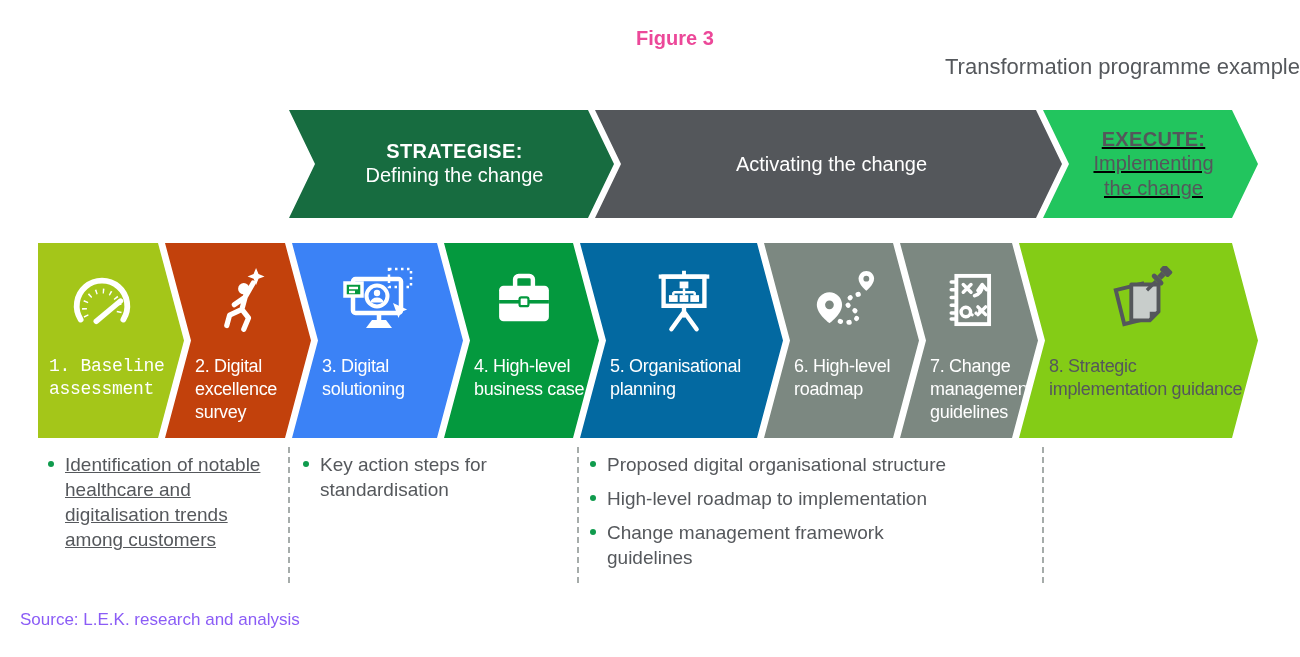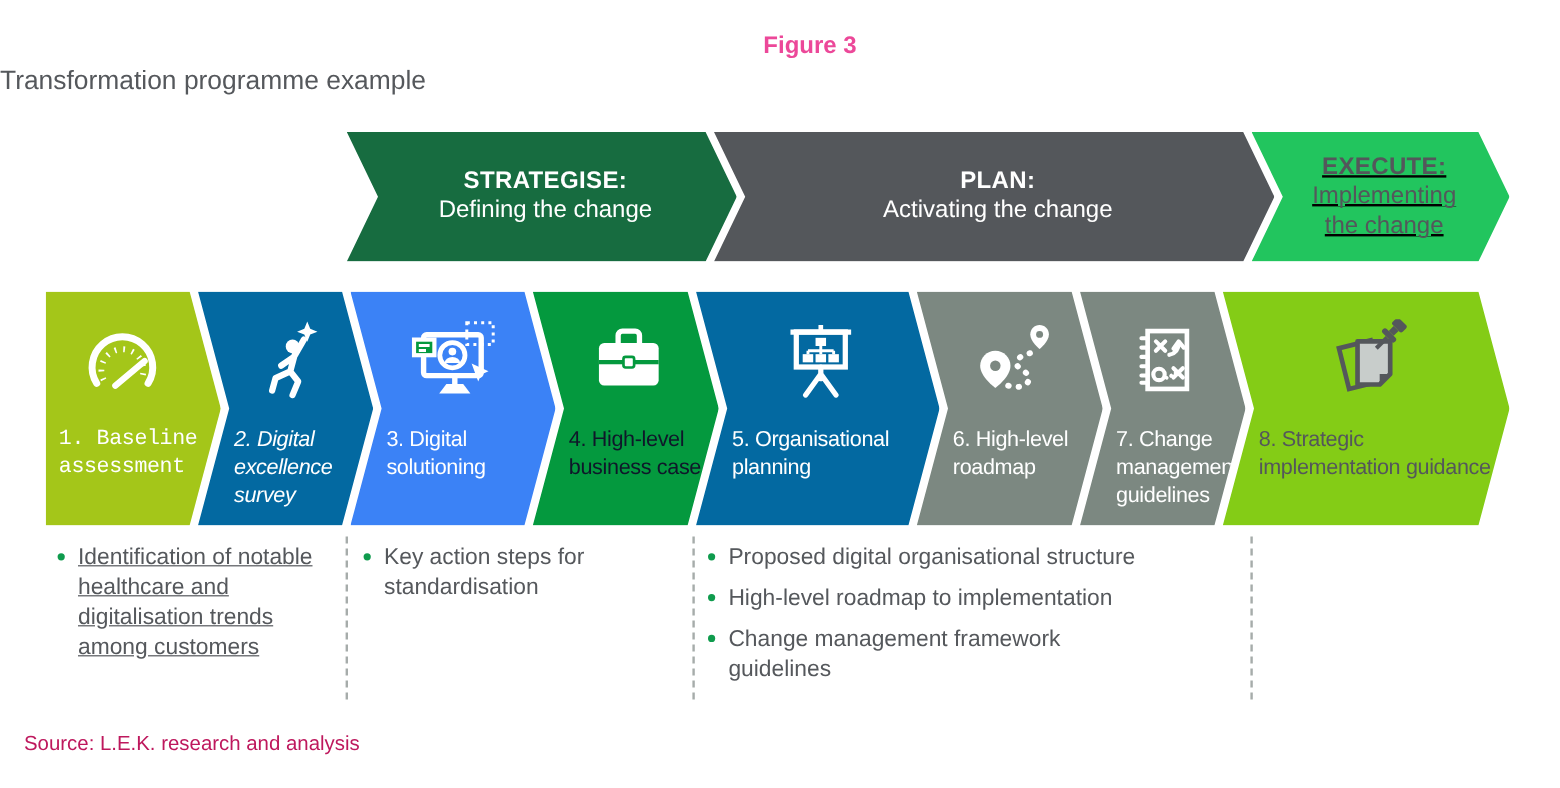--- a/index.html
+++ b/index.html
@@ -1,20 +1,20 @@
 <!DOCTYPE html>
 <html><head>
 <meta charset="utf-8">
 <style>
   html,body{margin:0;padding:0;background:#fff;}
   .canvas{position:relative;width:1300px;height:657px;background:#ffffff;
           font-family:"Liberation Sans", sans-serif;overflow:hidden;}
   .fig-label{position:absolute;top:27px;left:0;width:100%;text-align:center;
              font-size:20px;font-weight:bold;}
-  .fig-title{position:absolute;top:54px;left:0;width:100%;text-align:left;
+  .fig-title{position:absolute;top:54px;left:0;width:100%;text-align:right;
              font-size:22px;color:#55585C;}
   .row{position:absolute;left:0;width:1300px;}
   .row-top{top:110px;height:108px;}
   .row-steps{top:243px;height:195px;}
   .chev{position:absolute;top:0;height:100%;
         clip-path:polygon(26px 50%,0 0,calc(100% - 26px) 0,100% 50%,calc(100% - 26px) 100%,0 100%);}
   .chev.first{clip-path:polygon(0 0,calc(100% - 26px) 0,100% 50%,calc(100% - 26px) 100%,0 100%);}
   
   .p1{left:38px;width:270px;}
   .p2{left:289px;width:325px;}
@@ -41,41 +41,40 @@
   .s1 .step-label{left:11px;}
   
   .divider{position:absolute;top:447px;height:136px;border-left:2px dashed #A6ACAA;}
   .d1{left:288px;} .d2{left:577px;} .d3{left:1042px;}
   .note-col{position:absolute;top:452px;font-size:19px;line-height:25px;color:#55585C;}
   .nA{left:48px;width:222px;text-decoration:underline;}
   .nB{left:303px;width:232px;}
   .nC{left:590px;width:360px;}
   .note-item{display:flex;gap:11px;margin-bottom:9px;}
   .dot{flex:none;width:6px;height:6px;border-radius:50%;background:#0F9B4D;margin-top:9px;}
-  .source{position:absolute;left:20px;top:610px;font-size:17px;color:#be185d;}
+  .source{position:absolute;left:20px;top:610px;font-size:17px;color:#8b5cf6;}
   svg{display:block;}
 </style>
 </head>
 <body>
 
 <div class="canvas">
 
   <div class="fig-label" style="color: #ec4899; padding-left: 25px;">Figure 3</div>
   <div class="fig-title">Transformation programme example</div>
 
   <div class="row row-top">
     <div class="chev phase p2" style="background-color: rgb(23, 108, 64);">
       <div class="phase-text" style="color: rgb(255, 255, 255);">
         <div class="phase-name">STRATEGISE:</div>
         <div class="phase-desc">Defining the change</div>
       </div>
     </div>
     <div class="chev phase p3" style="background-color: rgb(84, 87, 91);">
       <div class="phase-text" style="color: rgb(255, 255, 255);">
-        <div class="phase-name">PLAN:</div>
         <div class="phase-desc">Activating the change</div>
       </div>
     </div>
     <div class="chev phase p4" style="background-color: #22c55e; text-decoration: underline;">
       <div class="phase-text" style="color: rgb(84, 87, 91);">
         <div class="phase-name">EXECUTE:</div>
         <div class="phase-desc">Implementing the change</div>
       </div>
     </div>
   </div>
@@ -86,21 +85,21 @@
       <div class="icon-wrap">
         <svg width="70" height="60" viewBox="0 0 72 60">
           <path d="M14 50 A26 26 0 1 1 58 50" stroke="#fff" stroke-width="6" stroke-linecap="round" fill="none"></path>
           <path d="M20 47 A18 18 0 1 1 52 47" stroke="#fff" stroke-width="5" stroke-dasharray="1.5 6" fill="none"></path>
           <path d="M30 52 L55 31" stroke="#fff" stroke-width="5.5" stroke-linecap="round"></path>
         </svg>
       </div>
       <div class="step-label" style="color: rgb(255, 255, 255); font-family: Liberation Mono, monospace;">1. Baseline assessment</div>
     </div>
 
-    <div class="chev step s2" style="background-color: #0369a1; font-style: italic;">
+    <div class="chev step s2" style="background-color: #c2410c;">
       <div class="icon-wrap">
         <svg width="68" height="70" viewBox="0 0 72 72">
           <path d="M53 2 l2.6 6.4 6.4 2.6 -6.4 2.6 -2.6 6.4 -2.6 -6.4 -6.4 -2.6 6.4 -2.6 z" fill="#fff"></path>
           <circle cx="40" cy="24" r="6" fill="#fff"></circle>
           <path d="M42 31 L38 46 M42 32 L50 18 M40 34 L30 41 M38 46 L25 52 22 63 M38 46 L45 55 40 67" stroke="#fff" stroke-width="5.5" stroke-linecap="round" stroke-linejoin="round" fill="none"></path>
         </svg>
       </div>
       <div class="step-label" style="color: rgb(255, 255, 255);">2. Digital excellence survey</div>
     </div>
 
@@ -124,21 +123,21 @@
 
     <div class="chev step s4" style="background-color: rgb(4, 153, 62);">
       <div class="icon-wrap">
         <svg width="64" height="58" viewBox="0 0 72 64">
           <rect x="26" y="5" width="20" height="15" rx="4" fill="none" stroke="#fff" stroke-width="5"></rect>
           <rect x="8" y="16" width="56" height="40" rx="5" fill="#fff"></rect>
           <rect x="8" y="32" width="56" height="4" fill="#04993E"></rect>
           <rect x="31" y="29" width="10" height="10" rx="2" fill="#fff" stroke="#04993E" stroke-width="2.5"></rect>
         </svg>
       </div>
-      <div class="step-label" style="color: #0f172a;">4. High-level business case</div>
+      <div class="step-label" style="color: #ffffff;">4. High-level business case</div>
     </div>
 
     <div class="chev step s5" style="background-color: #0369a1;">
       <div class="icon-wrap">
         <svg width="70" height="68" viewBox="0 0 72 68">
           <path d="M36 4 v6" stroke="#fff" stroke-width="4"></path>
           <path d="M10 10 h52" stroke="#fff" stroke-width="4.5"></path>
           <rect x="15" y="10" width="42" height="30" fill="none" stroke="#fff" stroke-width="4.5"></rect>
           <path d="M36 40 v10 M36 46 L23 64 M36 46 L49 64" stroke="#fff" stroke-width="4.5" stroke-linecap="round"></path>
           <rect x="31.5" y="15" width="9" height="7" fill="#fff"></rect>

